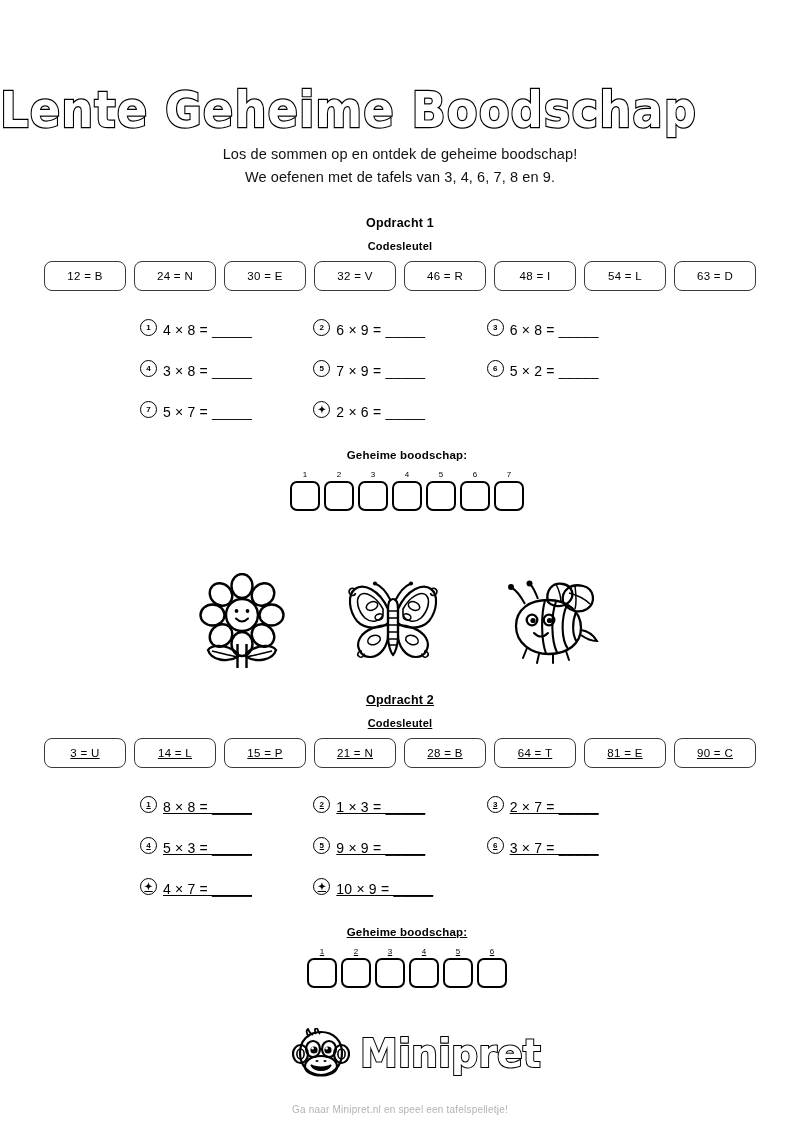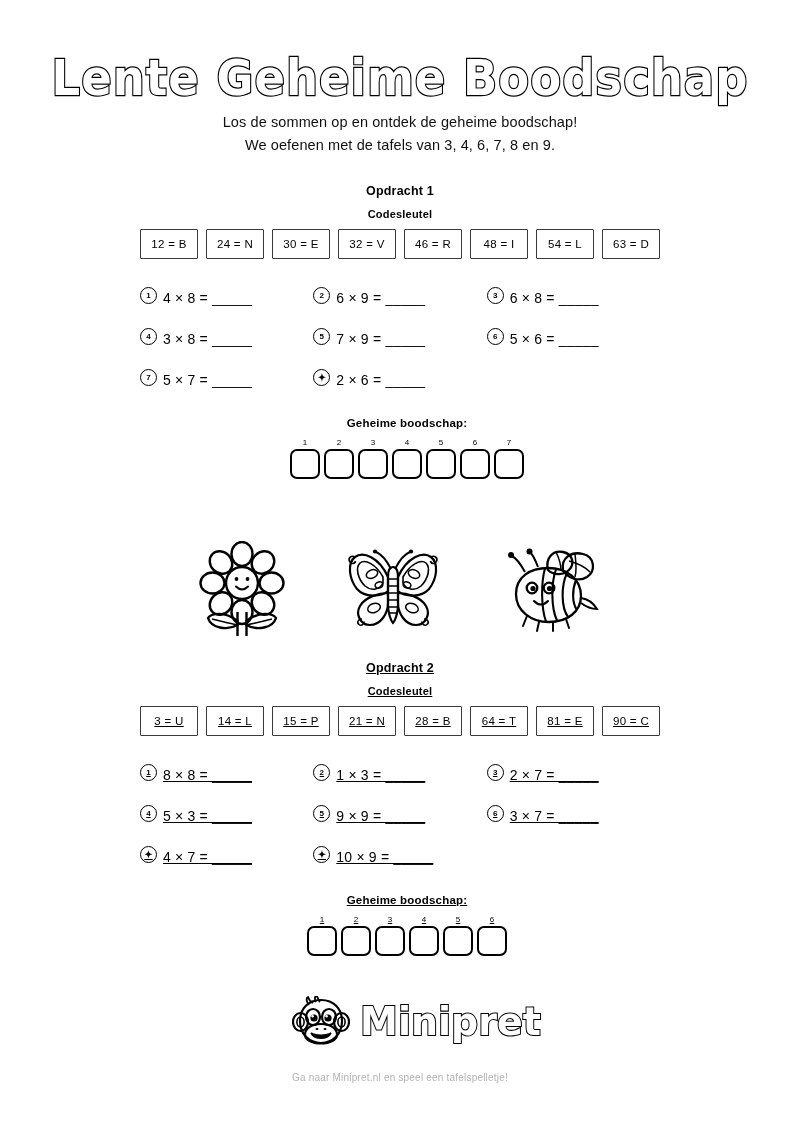--- a/index.html
+++ b/index.html
@@ -17,22 +17,22 @@
   }
   .page {
     width: 800px;
     height: 1131px;
     position: relative;
     box-sizing: border-box;
   }
 
   
   .title-wrap {
-    text-align: center;
     padding-top: 54px;
+    margin-top: 32px;
   }
   .worksheet-title {
     font-family: "DejaVu Sans", sans-serif;
     font-size: 45px;
     font-weight: bold;
     letter-spacing: 1px;
     color: #ffffff;
     -webkit-text-stroke: 2.2px #000000;
     paint-order: stroke fill;
     line-height: 1.05;
@@ -71,24 +71,24 @@
     margin: 0 0 9px 0;
   }
 
   
   .key-row {
     display: flex;
     justify-content: center;
     gap: 8px;
   }
   .key-chip {
-    width: 58px;
+    width: 82px;
     height: 30px;
     border: 1px solid #3a3a3a;
-    border-radius: 1px;
+    border-radius: 8px;
     background: #ffffff;
     display: flex;
     align-items: center;
     justify-content: center;
     font-size: 11.5px;
     letter-spacing: 0.3px;
     box-sizing: border-box;
   }
 
   
@@ -251,21 +251,21 @@
         <div class="problem">
           <span class="badge">4</span>
           <span class="problem-text">3 × 8 = _____</span>
         </div>
         <div class="problem">
           <span class="badge">5</span>
           <span class="problem-text">7 × 9 = _____</span>
         </div>
         <div class="problem">
           <span class="badge">6</span>
-          <span class="problem-text">5 × 6 = _____</span>
+          <span class="problem-text">5 × 2 = _____</span>
         </div>
         <div class="problem">
           <span class="badge">7</span>
           <span class="problem-text">5 × 7 = _____</span>
         </div>
         <div class="problem">
           <span class="badge star">✦</span>
           <span class="problem-text">2 × 6 = _____</span>
         </div>
       </div>

